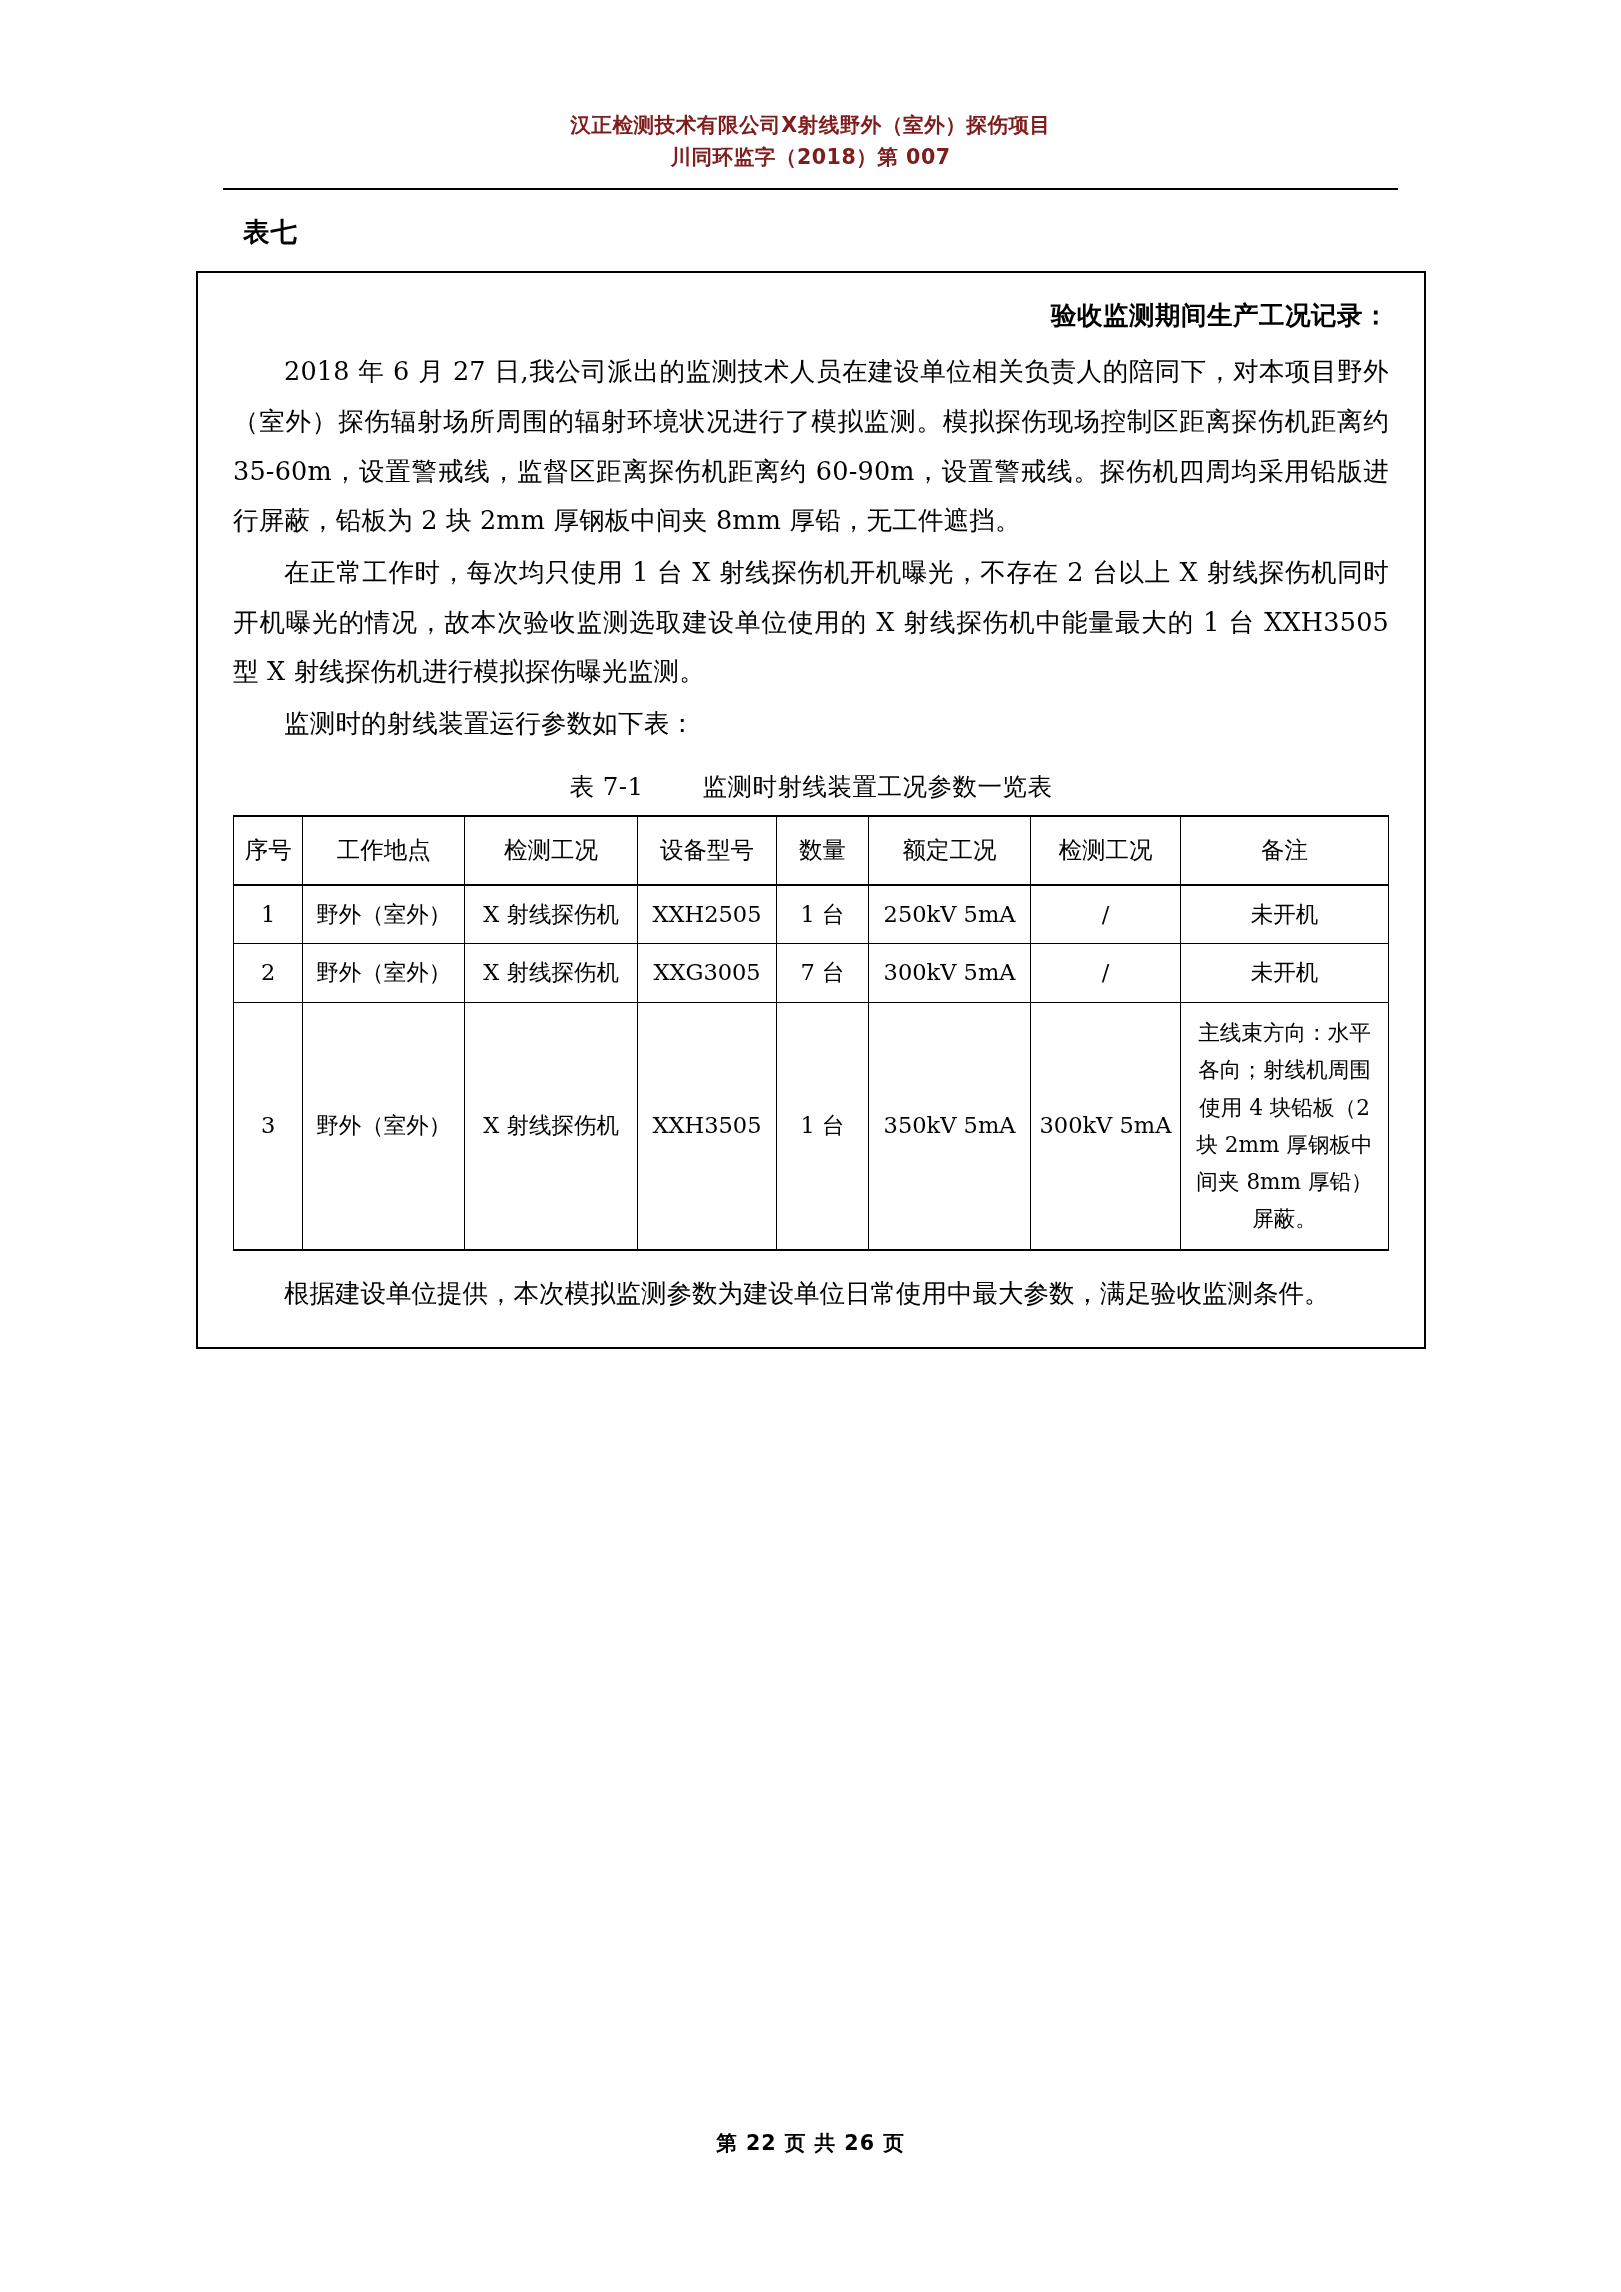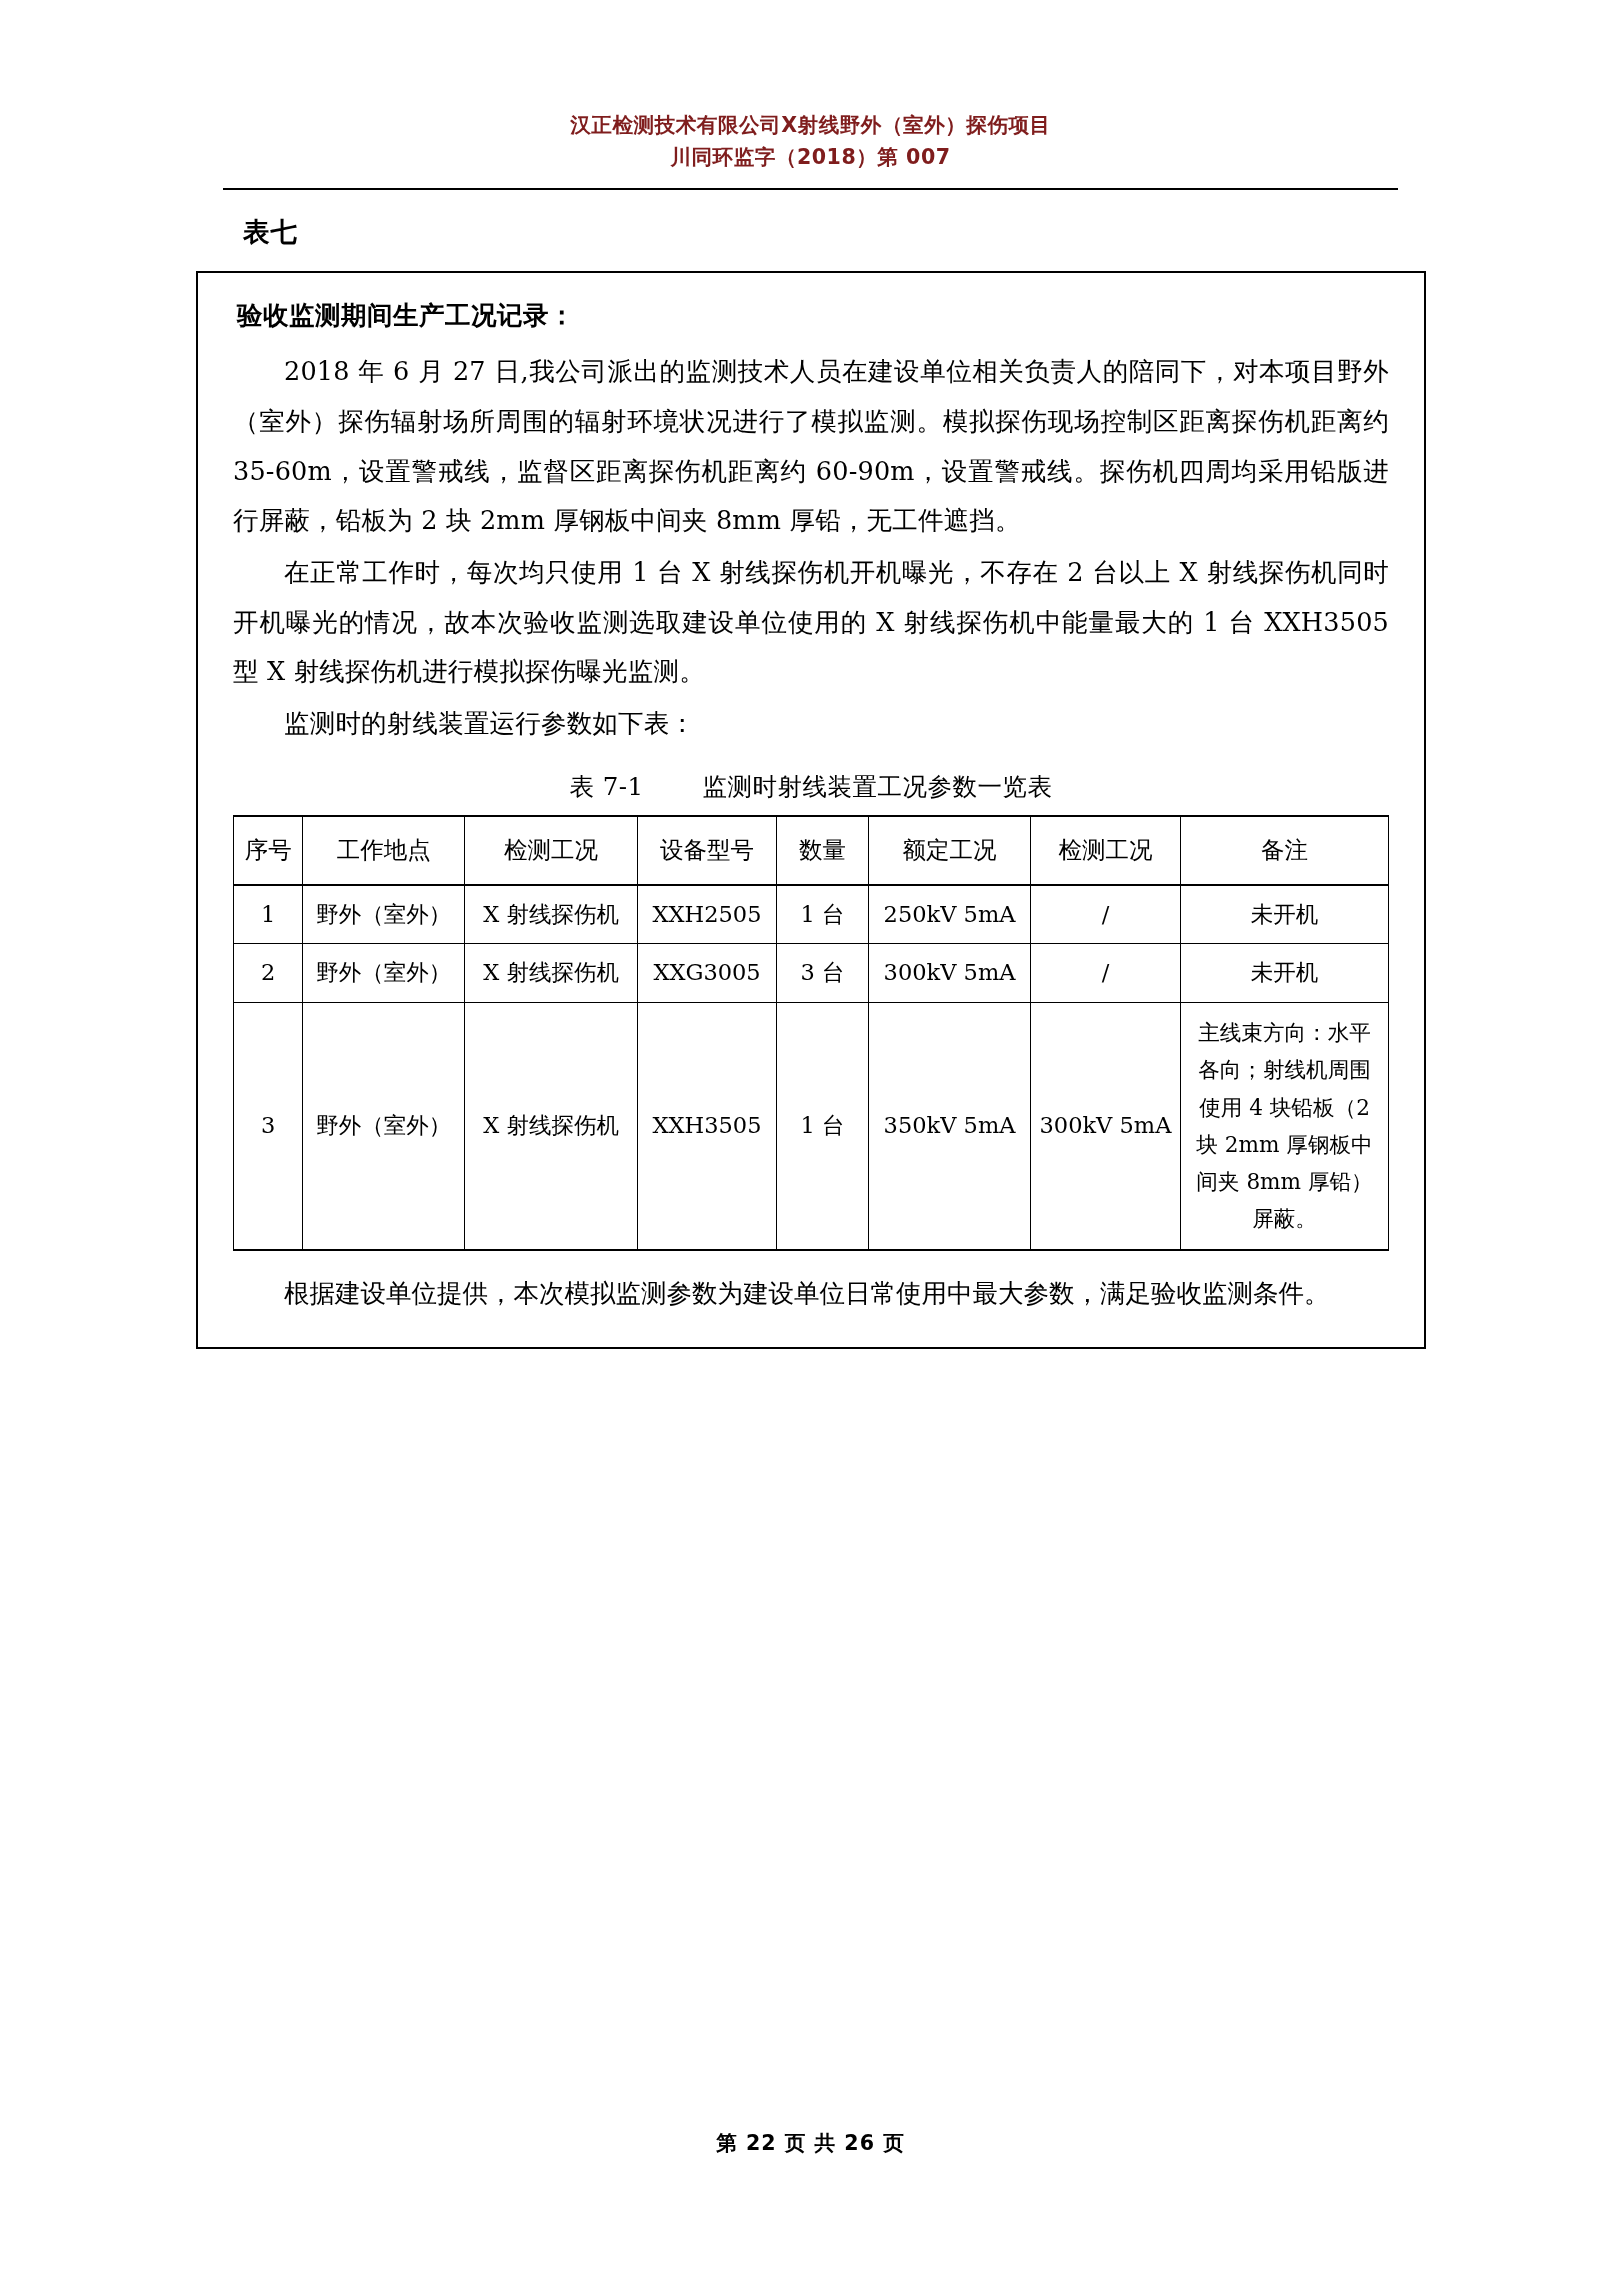--- a/index.html
+++ b/index.html
@@ -67,20 +67,21 @@
     box-sizing: border-box;
     padding: 17.6px 35px 29px 35px;
   }
 
   .box-title {
     font-family: "DejaVu Sans", "Liberation Sans", sans-serif;
     font-size: 25.5px;
     font-weight: 700;
     letter-spacing: 0.5px;
     margin: 7.8px 0 13.7px 3.9px;
+    text-align: right;
   }
 
   .para {
     font-size: 25.5px;
     line-height: 1.95;
     text-align: justify;
     text-justify: inter-ideograph;
     text-indent: 2em;
     margin: 0 0 2px 0;
     letter-spacing: 0.2px;
@@ -214,21 +215,21 @@
           <td>1 台</td>
           <td>250kV  5mA</td>
           <td>/</td>
           <td>未开机</td>
         </tr>
         <tr>
           <td>2</td>
           <td>野外（室外）</td>
           <td>X 射线探伤机</td>
           <td>XXG3005</td>
-          <td>3 台</td>
+          <td>7 台</td>
           <td>300kV  5mA</td>
           <td>/</td>
           <td>未开机</td>
         </tr>
         <tr>
           <td>3</td>
           <td>野外（室外）</td>
           <td>X 射线探伤机</td>
           <td>XXH3505</td>
           <td>1 台</td>

